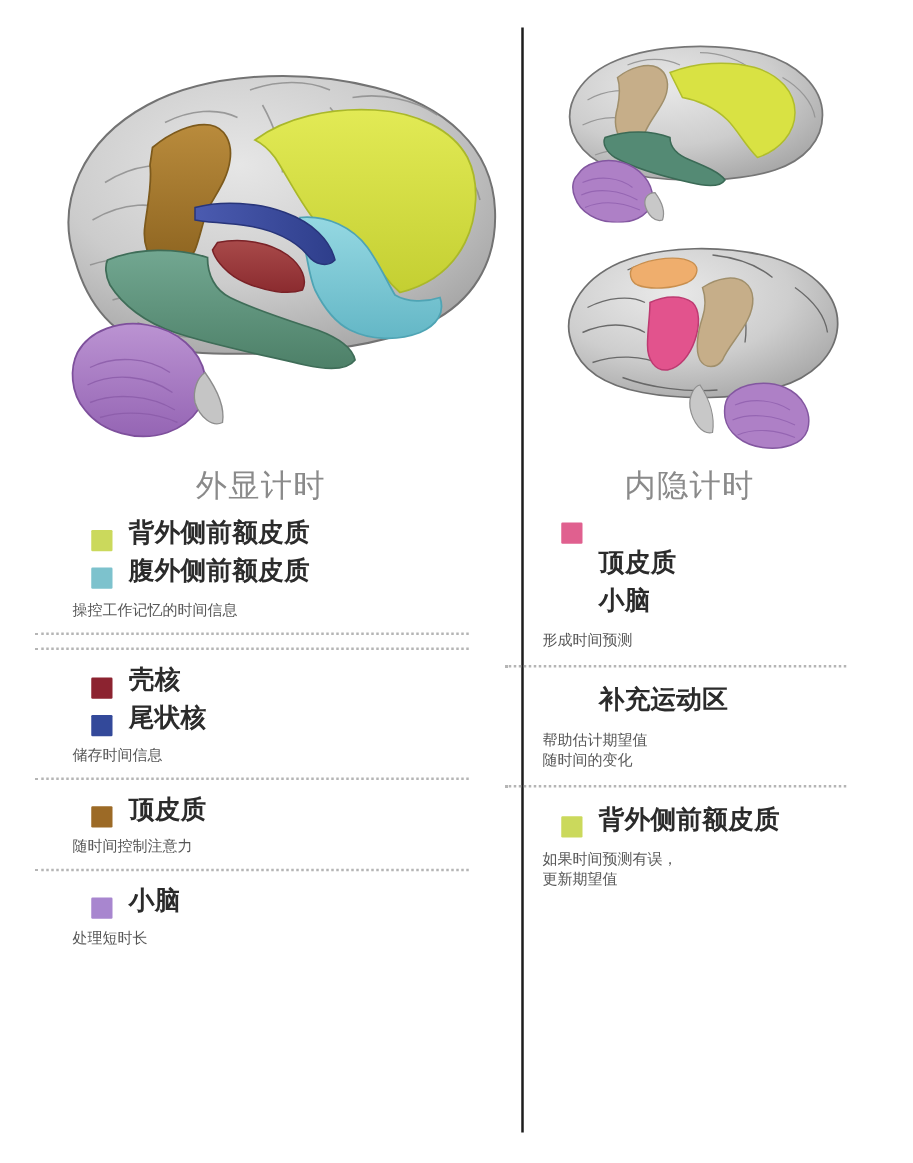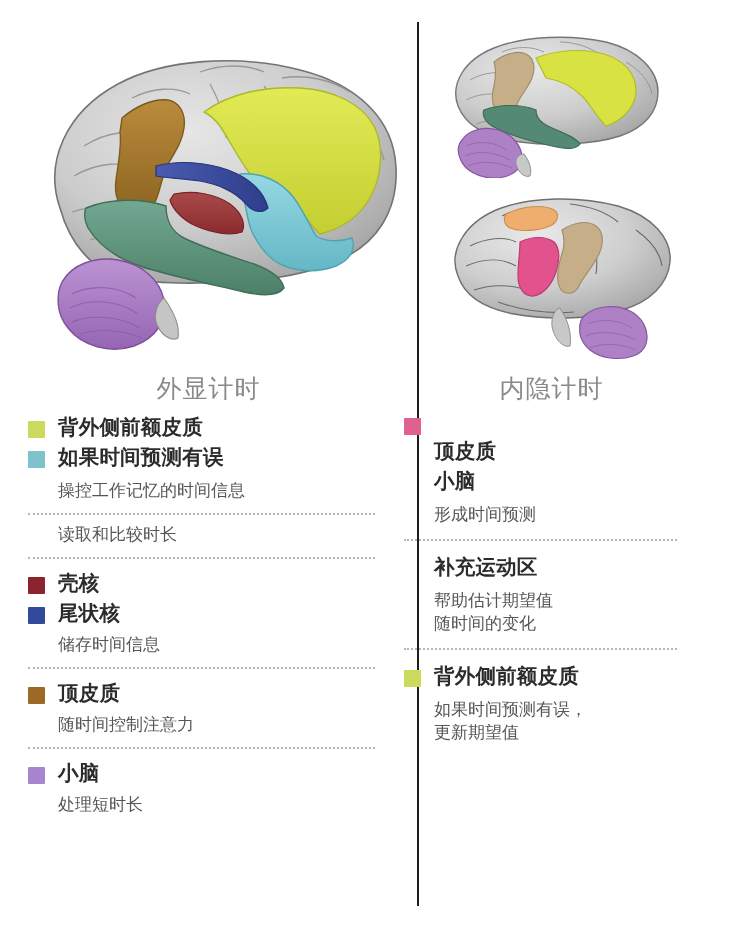--- a/index.html
+++ b/index.html
@@ -75,43 +75,44 @@
 
   .rule {
     height: 0;
     border-top: 2px dotted #b5b5b5;
     margin: 10px 0 9px 0;
   }
   .legend-right .rule { margin: 12px 0 11px 0; }
 
   .entry {
     display: flex;
-    align-items: center;
+    align-items: flex-end;
     margin-bottom: 1px;
+    margin-left: 45px;
   }
   .swatch {
     width: 17px;
     height: 17px;
     flex: 0 0 17px;
     margin-top: 6px;
     margin-right: 13px;
     border-radius: 1px;
   }
   .swatch.blank {
     background: transparent;
   }
   .term {
     font-size: 20.5px;
     font-weight: bold;
     color: #2b2b2b;
     line-height: 1.42;
     letter-spacing: 0.2px;
   }
   .desc {
-    font-size: 17px;
+    font-size: 12px;
     color: #575757;
     line-height: 1.35;
     margin: 9px 0 0 30px;
     font-weight: 400;
   }
   .legend-right .desc { margin-left: 30px; }
   .desc-tight { margin-top: 7px; }
 </style>
 </head>
 <body>
@@ -259,29 +260,28 @@
 
     <div class="legend legend-left">
 
       <div class="group">
         <div class="entry">
           <span class="swatch" style="background:#cbd95c"></span>
           <span class="term">背外侧前额皮质</span>
         </div>
         <div class="entry">
           <span class="swatch" style="background:#7dc2cd"></span>
-          <span class="term">如果时间预测有误</span>
+          <span class="term">腹外侧前额皮质</span>
         </div>
         <div class="desc">操控工作记忆的时间信息</div>
       </div>
 
       <div class="rule"></div>
 
       <div class="group">
-        <div class="desc">读取和比较时长</div>
       </div>
 
       <div class="rule"></div>
 
       <div class="group">
         <div class="entry">
           <span class="swatch" style="background:#8c2330"></span>
           <span class="term">壳核</span>
         </div>
         <div class="entry">

